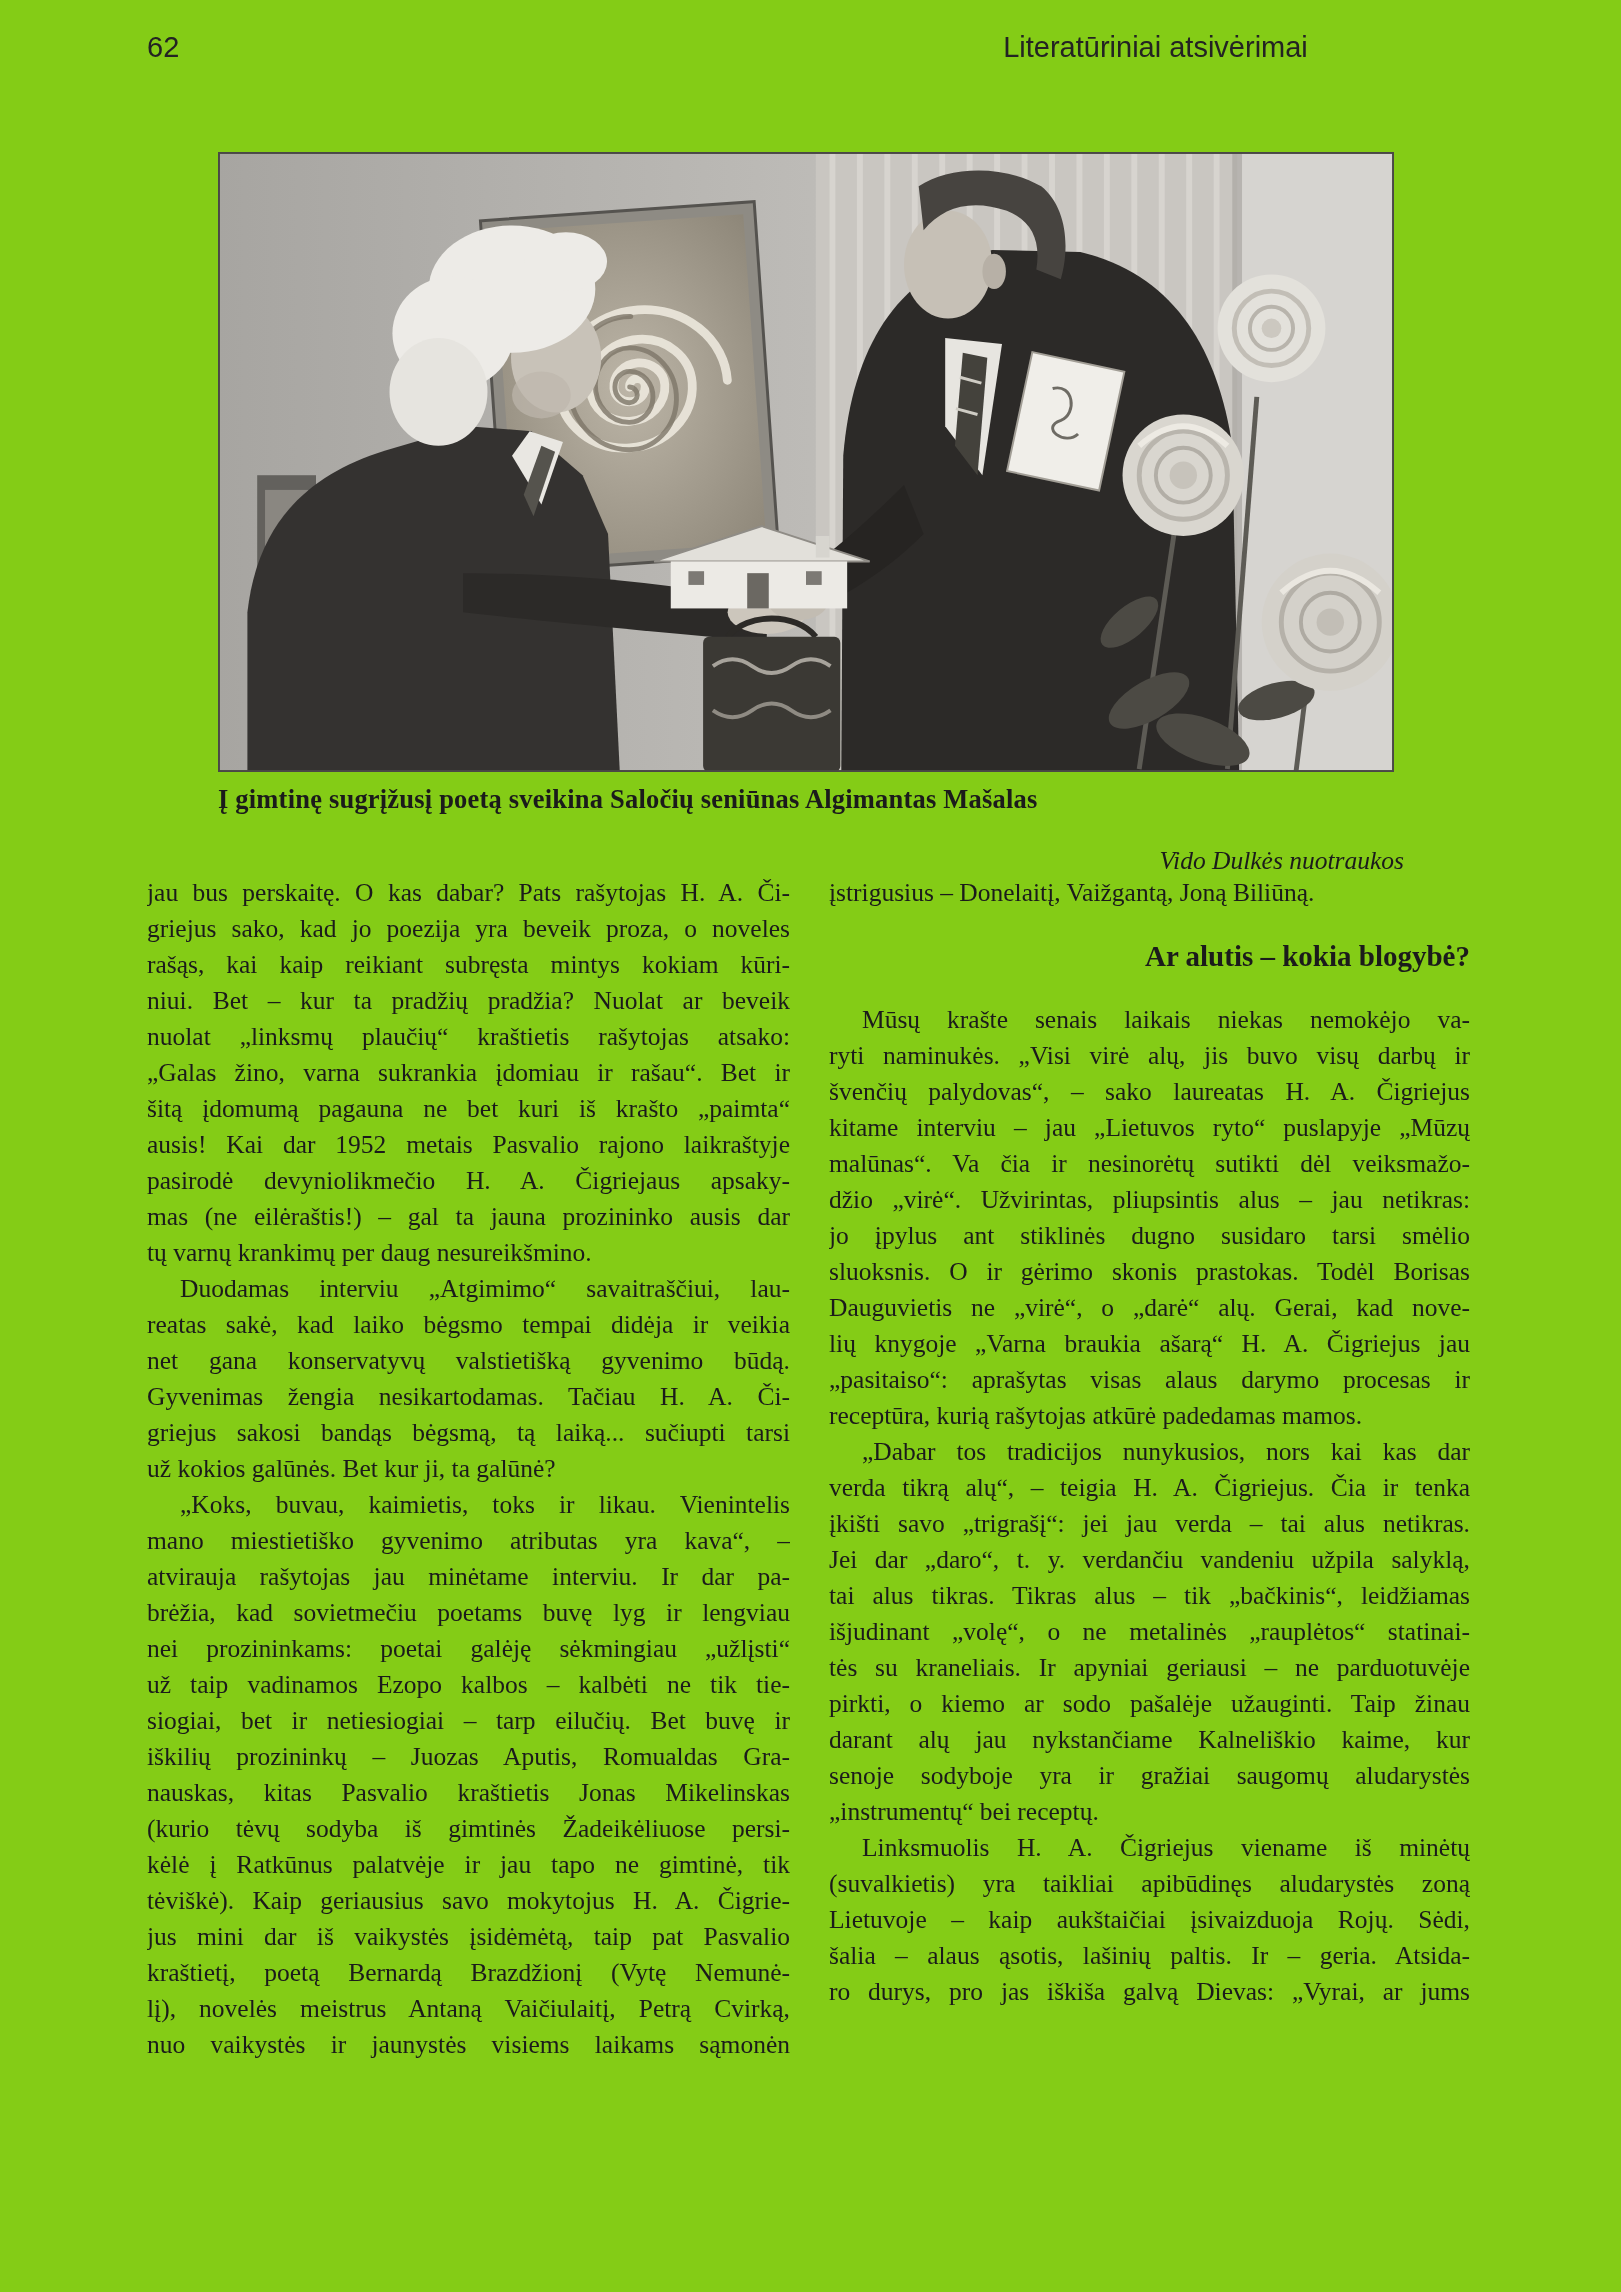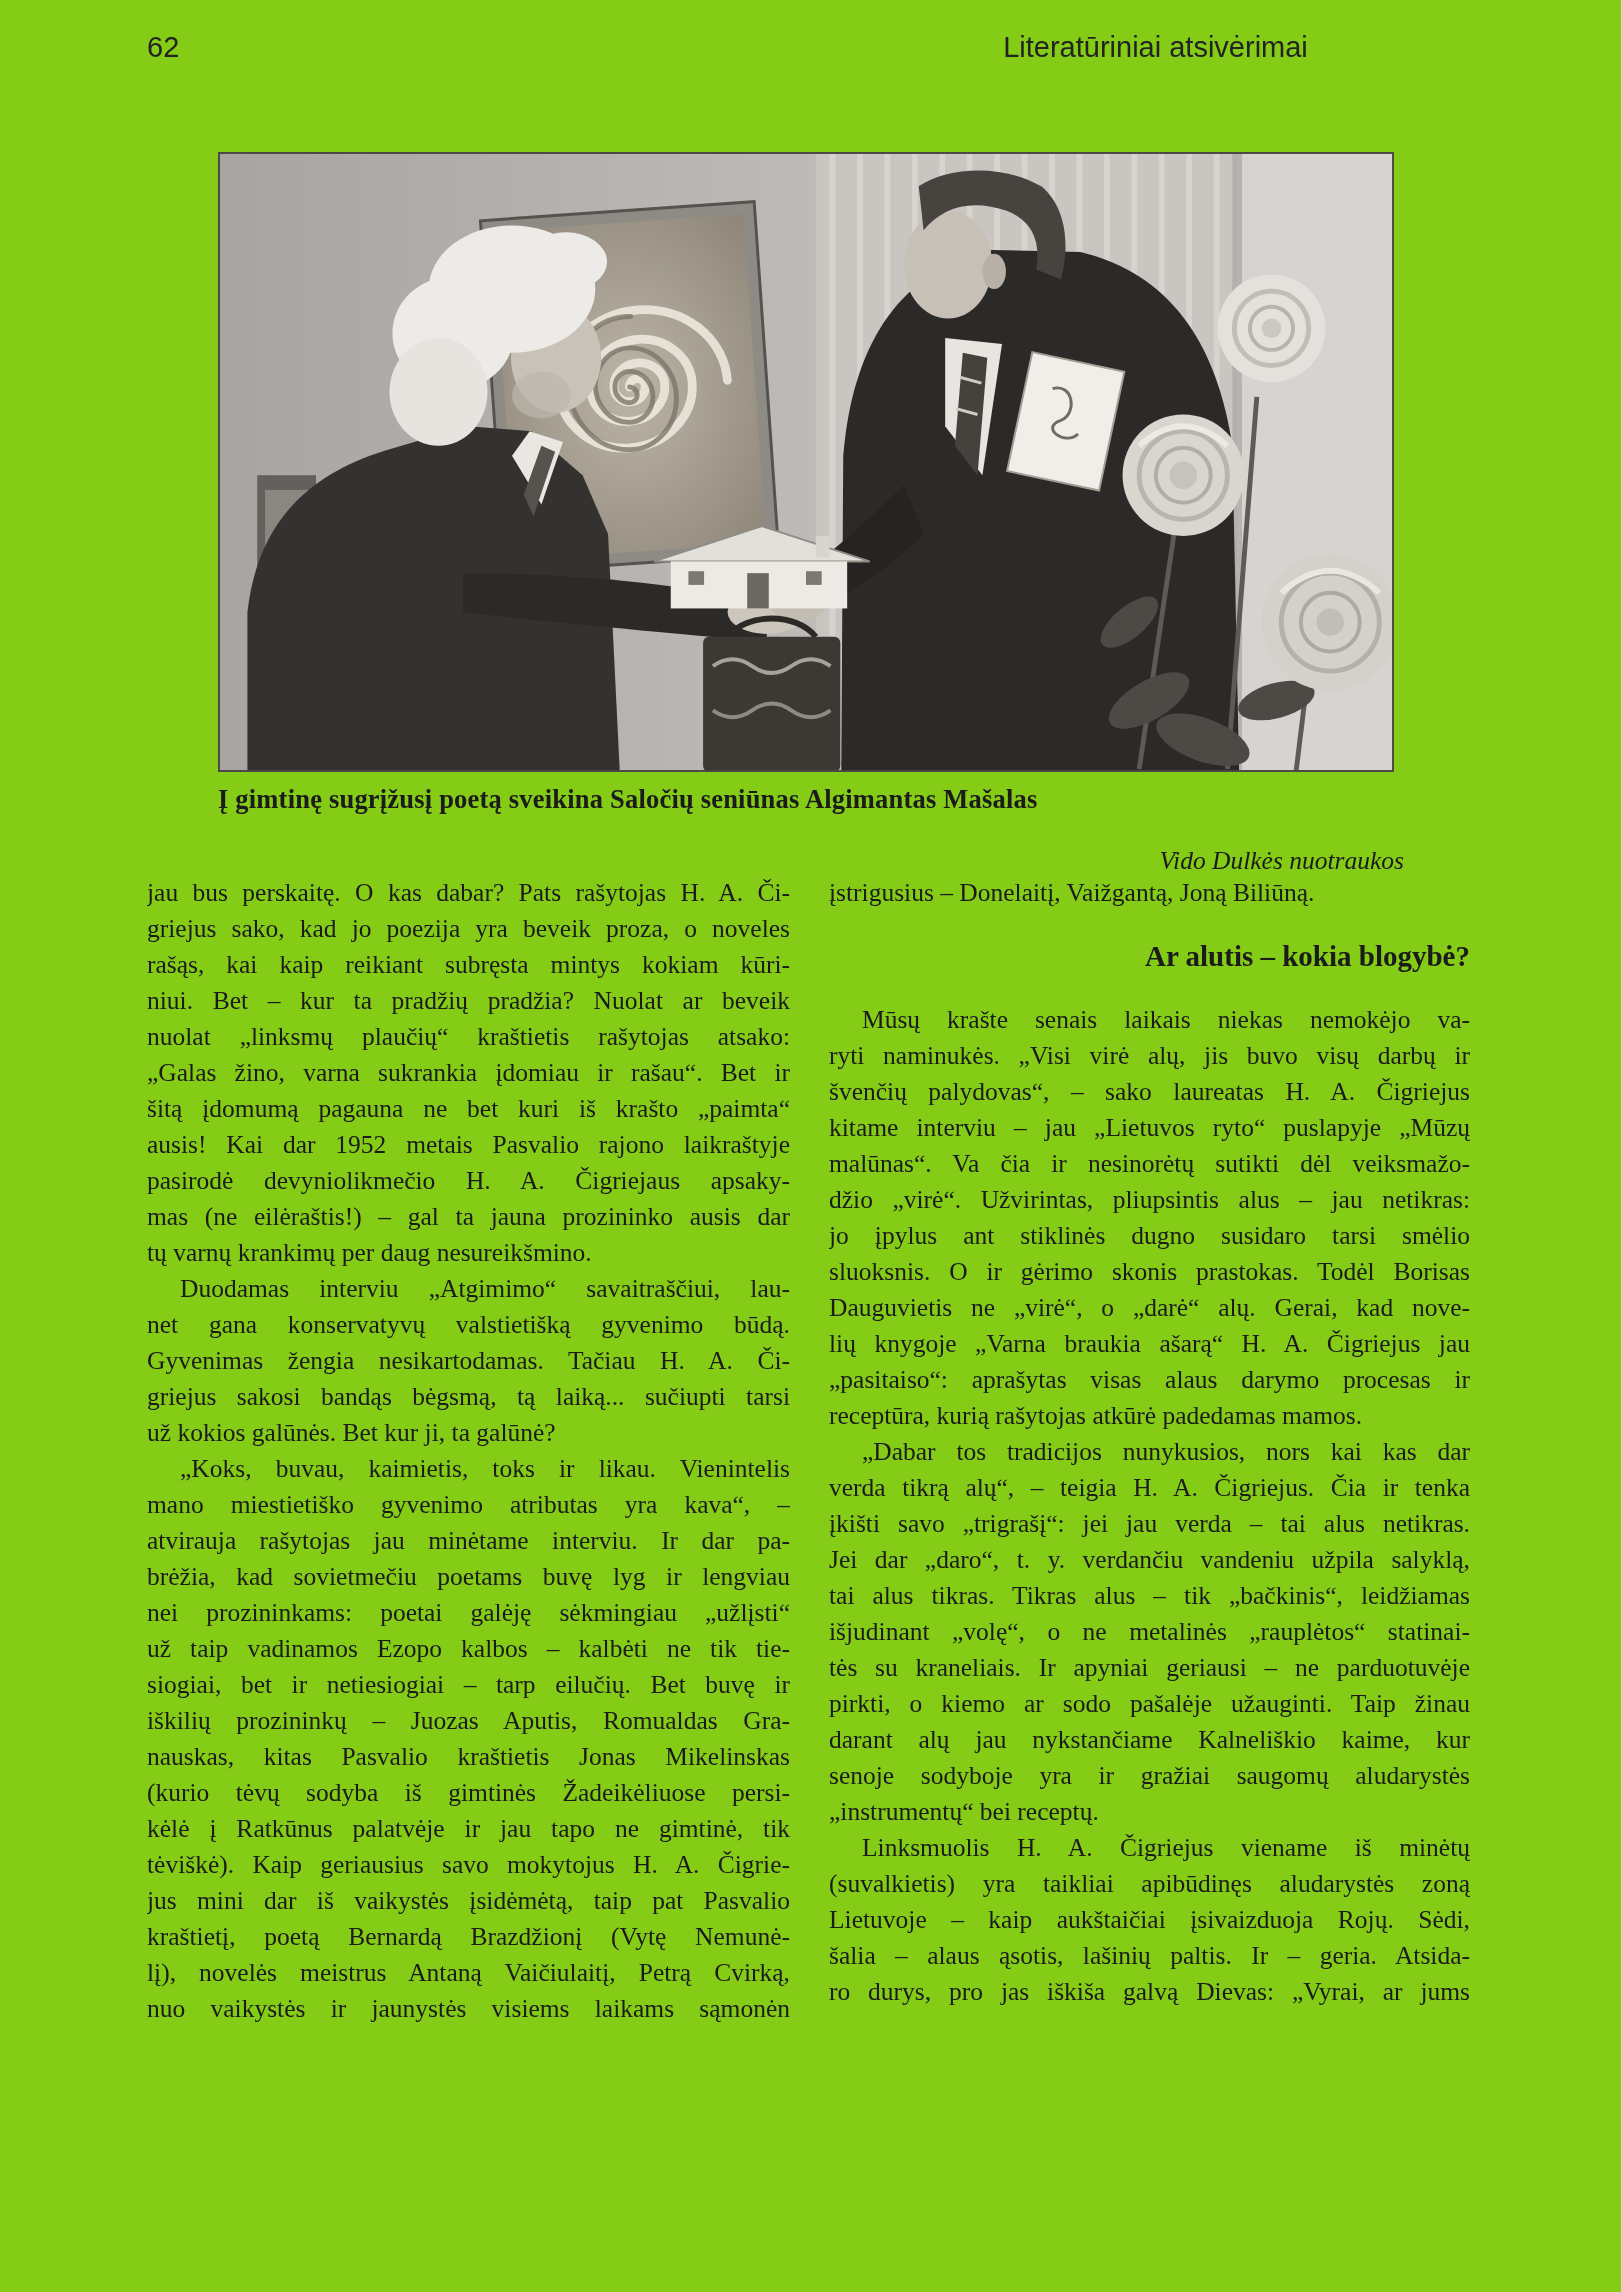--- a/index.html
+++ b/index.html
@@ -174,20 +174,21 @@
       <div class="tline just">rašąs, kai kaip reikiant subręsta mintys kokiam kūri-</div>
       <div class="tline just">niui. Bet – kur ta pradžių pradžia? Nuolat ar beveik</div>
       <div class="tline just">nuolat „linksmų plaučių“ kraštietis rašytojas atsako:</div>
       <div class="tline just">„Galas žino, varna sukrankia įdomiau ir rašau“. Bet ir</div>
       <div class="tline just">šitą įdomumą pagauna ne bet kuri iš krašto „paimta“</div>
       <div class="tline just">ausis! Kai dar 1952 metais Pasvalio rajono laikraštyje</div>
       <div class="tline just">pasirodė devyniolikmečio H. A. Čigriejaus apsaky-</div>
       <div class="tline just">mas (ne eilėraštis!) – gal ta jauna prozininko ausis dar</div>
       <div class="tline">tų varnų krankimų per daug nesureikšmino.</div>
       <div class="tline just ind">Duodamas interviu „Atgimimo“ savaitraščiui, lau-</div>
+      <div class="tline just">reatas sakė, kad laiko bėgsmo tempai didėja ir veikia</div>
       <div class="tline just">net gana konservatyvų valstietišką gyvenimo būdą.</div>
       <div class="tline just">Gyvenimas žengia nesikartodamas. Tačiau H. A. Či-</div>
       <div class="tline just">griejus sakosi bandąs bėgsmą, tą laiką... sučiupti tarsi</div>
       <div class="tline">už kokios galūnės. Bet kur ji, ta galūnė?</div>
       <div class="tline just ind">„Koks, buvau, kaimietis, toks ir likau. Vienintelis</div>
       <div class="tline just">mano miestietiško gyvenimo atributas yra kava“, –</div>
       <div class="tline just">atvirauja rašytojas jau minėtame interviu. Ir dar pa-</div>
       <div class="tline just">brėžia, kad sovietmečiu poetams buvę lyg ir lengviau</div>
       <div class="tline just">nei prozininkams: poetai galėję sėkmingiau „užlįsti“</div>
       <div class="tline just">už taip vadinamos Ezopo kalbos – kalbėti ne tik tie-</div>

